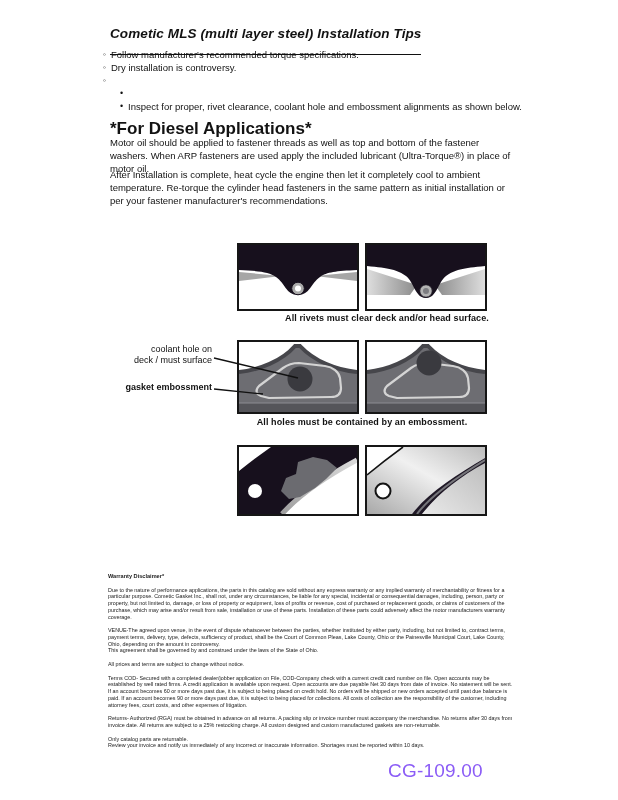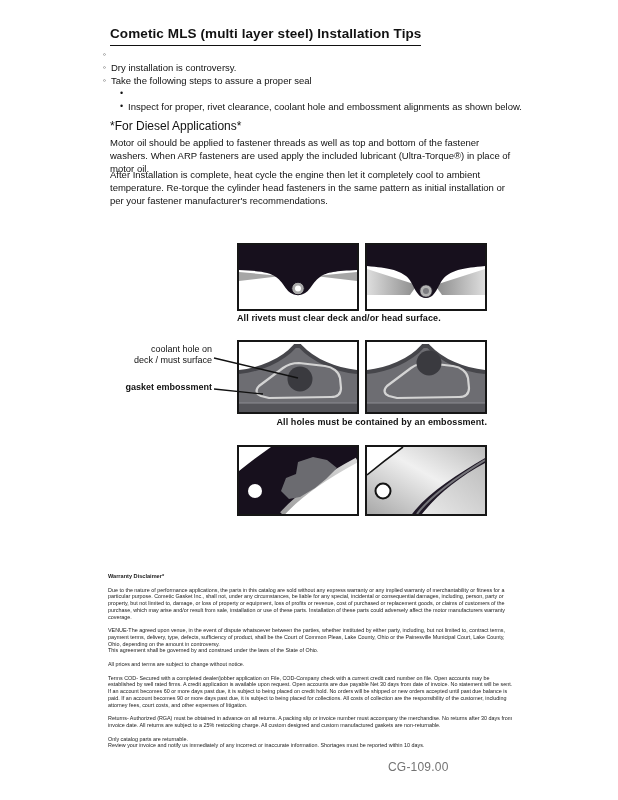--- a/index.html
+++ b/index.html
@@ -15,30 +15,31 @@
   .title {
     position: absolute;
     left: 110px; top: 26px;
     font-size: 13.5px;
     font-weight: bold;
     letter-spacing: 0.1px;
   }
   .title span {
     display: inline-block;
     border-bottom: 1.6px solid #111;
-    padding-bottom: 4px;
+    padding-bottom: 13px;
+    font-style: italic;
   }
   .bullets { position: absolute; left: 103px; top: 48px; width: 440px; font-size: 9.5px; }
   .bullet-row { display: flex; line-height: 13px; }
   .bullet-row .marker { width: 8px; flex: 0 0 8px; font-size: 8px; line-height: 13px; }
   .bullet-row.sub { margin-left: 17px; }
   .bullet-row.sub .marker { font-size: 9px; }
   .diesel-heading {
     position: absolute; left: 110px; top: 119px;
-    font-size: 12px; font-weight: normal;
+    font-size: 17px; font-weight: bold;
   }
   .para {
     position: absolute; left: 110px; width: 408px;
     font-size: 9.5px; line-height: 13.2px;
   }
   .p1 { top: 136px; }
   .p2 { top: 168px; }
   .p3 { top: 210px; }
 
   .fig-label {
@@ -54,64 +55,64 @@
   .r1 { height: 68px; top: 243px; }
   .r2 { height: 74px; top: 340px; }
   .r3 { height: 71px; top: 445px; }
   .pL { left: 237px; }
   .pR { left: 365px; }
 
   .caption {
     position: absolute; font-size: 9px; font-weight: bold; line-height: 10.5px;
     letter-spacing: 0.1px;
   }
-  .cap1 { left: 237px; top: 313px; width: 300px; }
-  .cap2 { left: 237px; top: 417px; width: 250px; text-align: right; }
+  .cap1 { left: 237px; top: 313px; width: 300px; text-align: center; }
+  .cap2 { left: 237px; top: 417px; width: 250px; text-align: center; }
   .cap3 { left: 237px; top: 518px; width: 218px; }
 
   .callout {
     position: absolute; font-size: 9px; line-height: 11px;
     text-align: right; width: 112px; left: 100px;
   }
   .callout-coolant { top: 344px; }
   .callout-embossment { top: 382px; font-weight: bold; }
   .leader-lines { position: absolute; left: 213px; top: 348px; pointer-events: none; }
 
   .warranty {
     position: absolute; left: 108px; top: 573px; width: 408px;
     font-size: 5.4px; line-height: 6.7px; color: #1b1b1b;
   }
   .warranty .w-head { font-weight: bold; font-size: 5.6px; margin: 0 0 7px 0; }
   .warranty p { margin: 0 0 7px 0; }
 
   .page-number {
     position: absolute; left: 388px; top: 760px;
-    font-size: 12px; letter-spacing: 0.2px; color: #737373;
+    font-size: 19px; letter-spacing: 0.2px; color: #8b5cf6;
   }
 </style>
 </head>
 <body>
 
 <div class="page">
 
   <div class="title">
     <span>Cometic MLS (multi layer steel) Installation Tips</span>
   </div>
 
   <div class="bullets">
     <div class="bullet-row">
       <span class="marker">◦</span>
+      <span>Follow manufacturer's recommended torque specifications.</span>
     </div>
     <div class="bullet-row">
       <span class="marker">◦</span>
       <span>Dry installation is controversy.</span>
     </div>
     <div class="bullet-row">
       <span class="marker">◦</span>
-      <span>Take the following steps to assure a proper seal</span>
     </div>
     <div class="bullet-row sub">
       <span class="marker">•</span>
     </div>
     <div class="bullet-row sub">
       <span class="marker">•</span>
       <span>Inspect for proper, rivet clearance, coolant hole and embossment alignments as shown below.</span>
     </div>
   </div>
 

